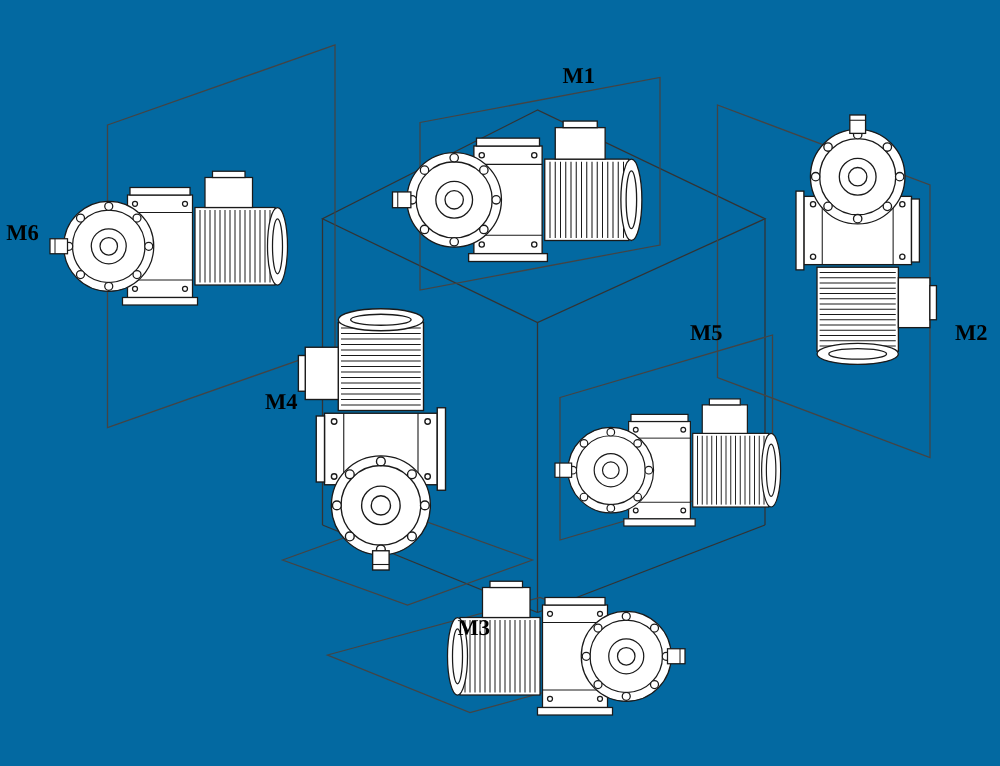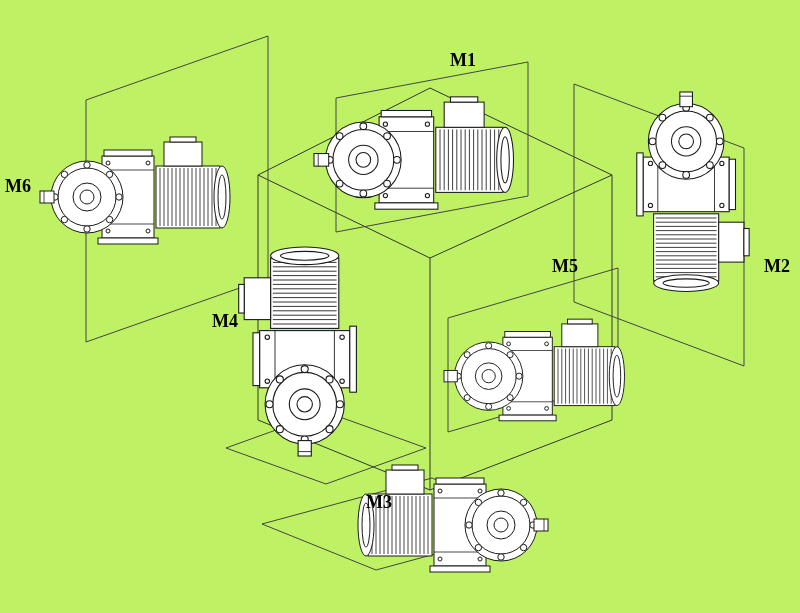--- a/index.html
+++ b/index.html
@@ -1,19 +1,19 @@
 <!DOCTYPE html>
 <html><head>
 <meta charset="utf-8">
 <style>
   html,body{margin:0;padding:0;background:#fff;}
   .canvas{
     position:relative;
     width:800px;height:613px;
-    background:#bef264;
+    background:#0369a1;
     font-family:"Liberation Serif", serif;
     overflow:hidden;
   }
   svg{position:absolute;left:0;top:0;}
   .thin{stroke:#444;stroke-width:1;fill:none;}
   .edge{stroke:#333;stroke-width:1;fill:none;}
   .part{stroke:#1a1a1a;stroke-width:1;fill:#ffffff;}
   .hole{stroke:#1a1a1a;stroke-width:1;fill:#ffffff;}
   .fin{stroke:#1a1a1a;stroke-width:0.8;}
   .rib{stroke:#1a1a1a;stroke-width:0.8;}

